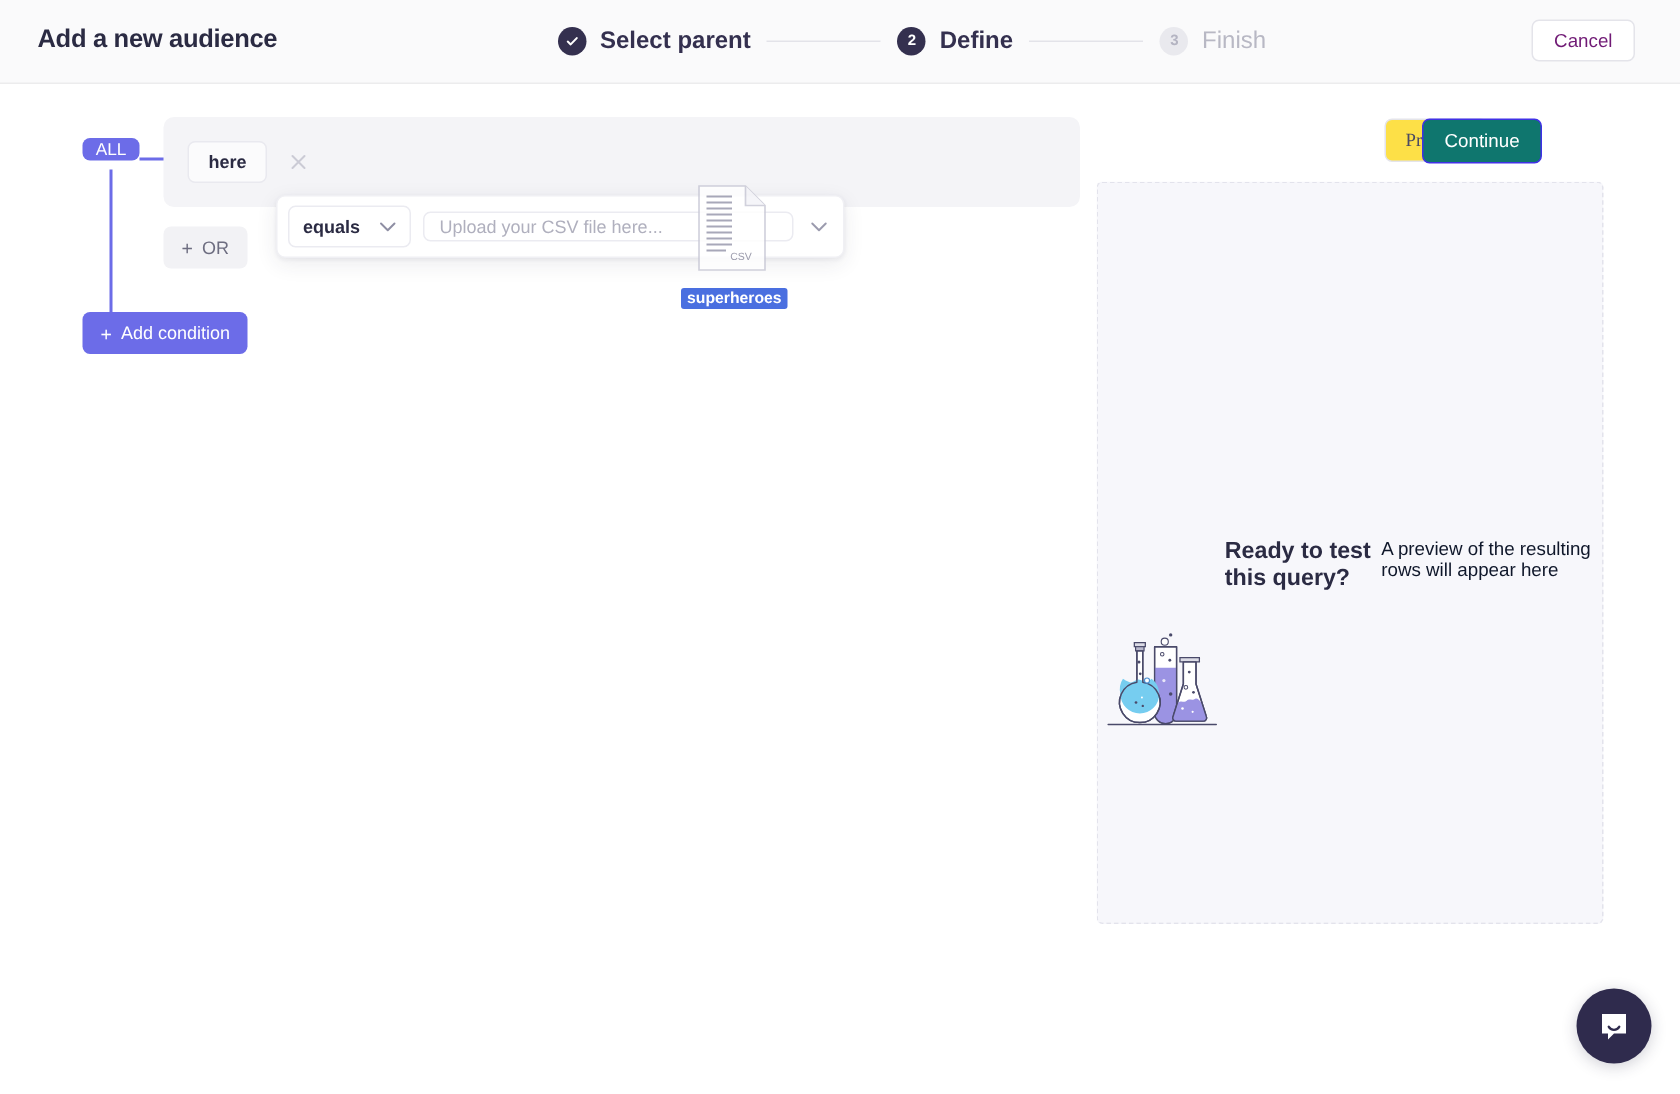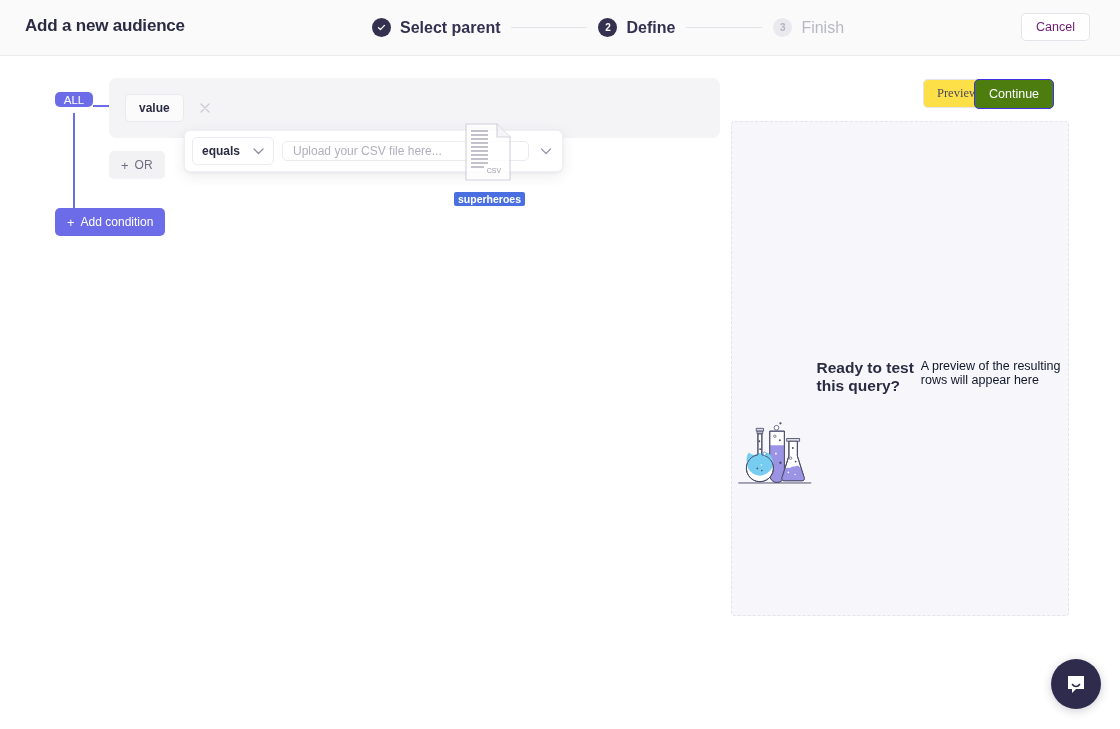--- a/index.html
+++ b/index.html
@@ -48,22 +48,22 @@
   }
 
   
   .preview-btn {
     position:absolute; left:923px; top:79px;
     background:#fde047; border:1px solid #e4e4ea; border-radius:5px;
     padding:6px 13px; font-size:12.5px; color:#4a4a63; cursor:pointer;
     font-family:Liberation Serif, serif;
   }
   .continue-btn {
-    position:absolute; left:974px; top:79px;
-    background:#4d7c0f; border:1px solid #4031e6; border-radius:5px;
+    position:absolute; left:948px; top:79px;
+    background:#0f766e; border:1px solid #4031e6; border-radius:5px;
     padding:7px 14px; font-size:12.5px; color:#ffffff; font-weight:normal; cursor:pointer;
     font-family:"Liberation Sans", sans-serif;
   }
 
   .all-badge {
     position:absolute; left:55px; top:92px; width:38px; height:15px;
     background:#6c6ce8; border-radius:5px; color:#ffffff;
     font-size:11.5px; font-weight:normal;
     display:flex; align-items:center; justify-content:center;
   }
@@ -198,21 +198,21 @@
   <button class="preview-btn">Preview</button>
   <button class="continue-btn">Continue</button>
 
   <div class="connector-v"></div>
   <div class="connector-h"></div>
 
   <div class="all-badge">ALL</div>
 
   <div class="group-panel">
     <div class="cond-row">
-      <div class="pill-field">value</div>
+      <div class="pill-field">here</div>
       <svg class="close-x" viewBox="0 0 14 14">
         <path d="M3 3 L11 11 M11 3 L3 11" stroke="#9b9bae" stroke-width="1.4" stroke-linecap="round"></path>
       </svg>
     </div>
   </div>
 
   <button class="or-btn">
     <span class="plus-glyph">+</span>
     <span>OR</span>
   </button>

